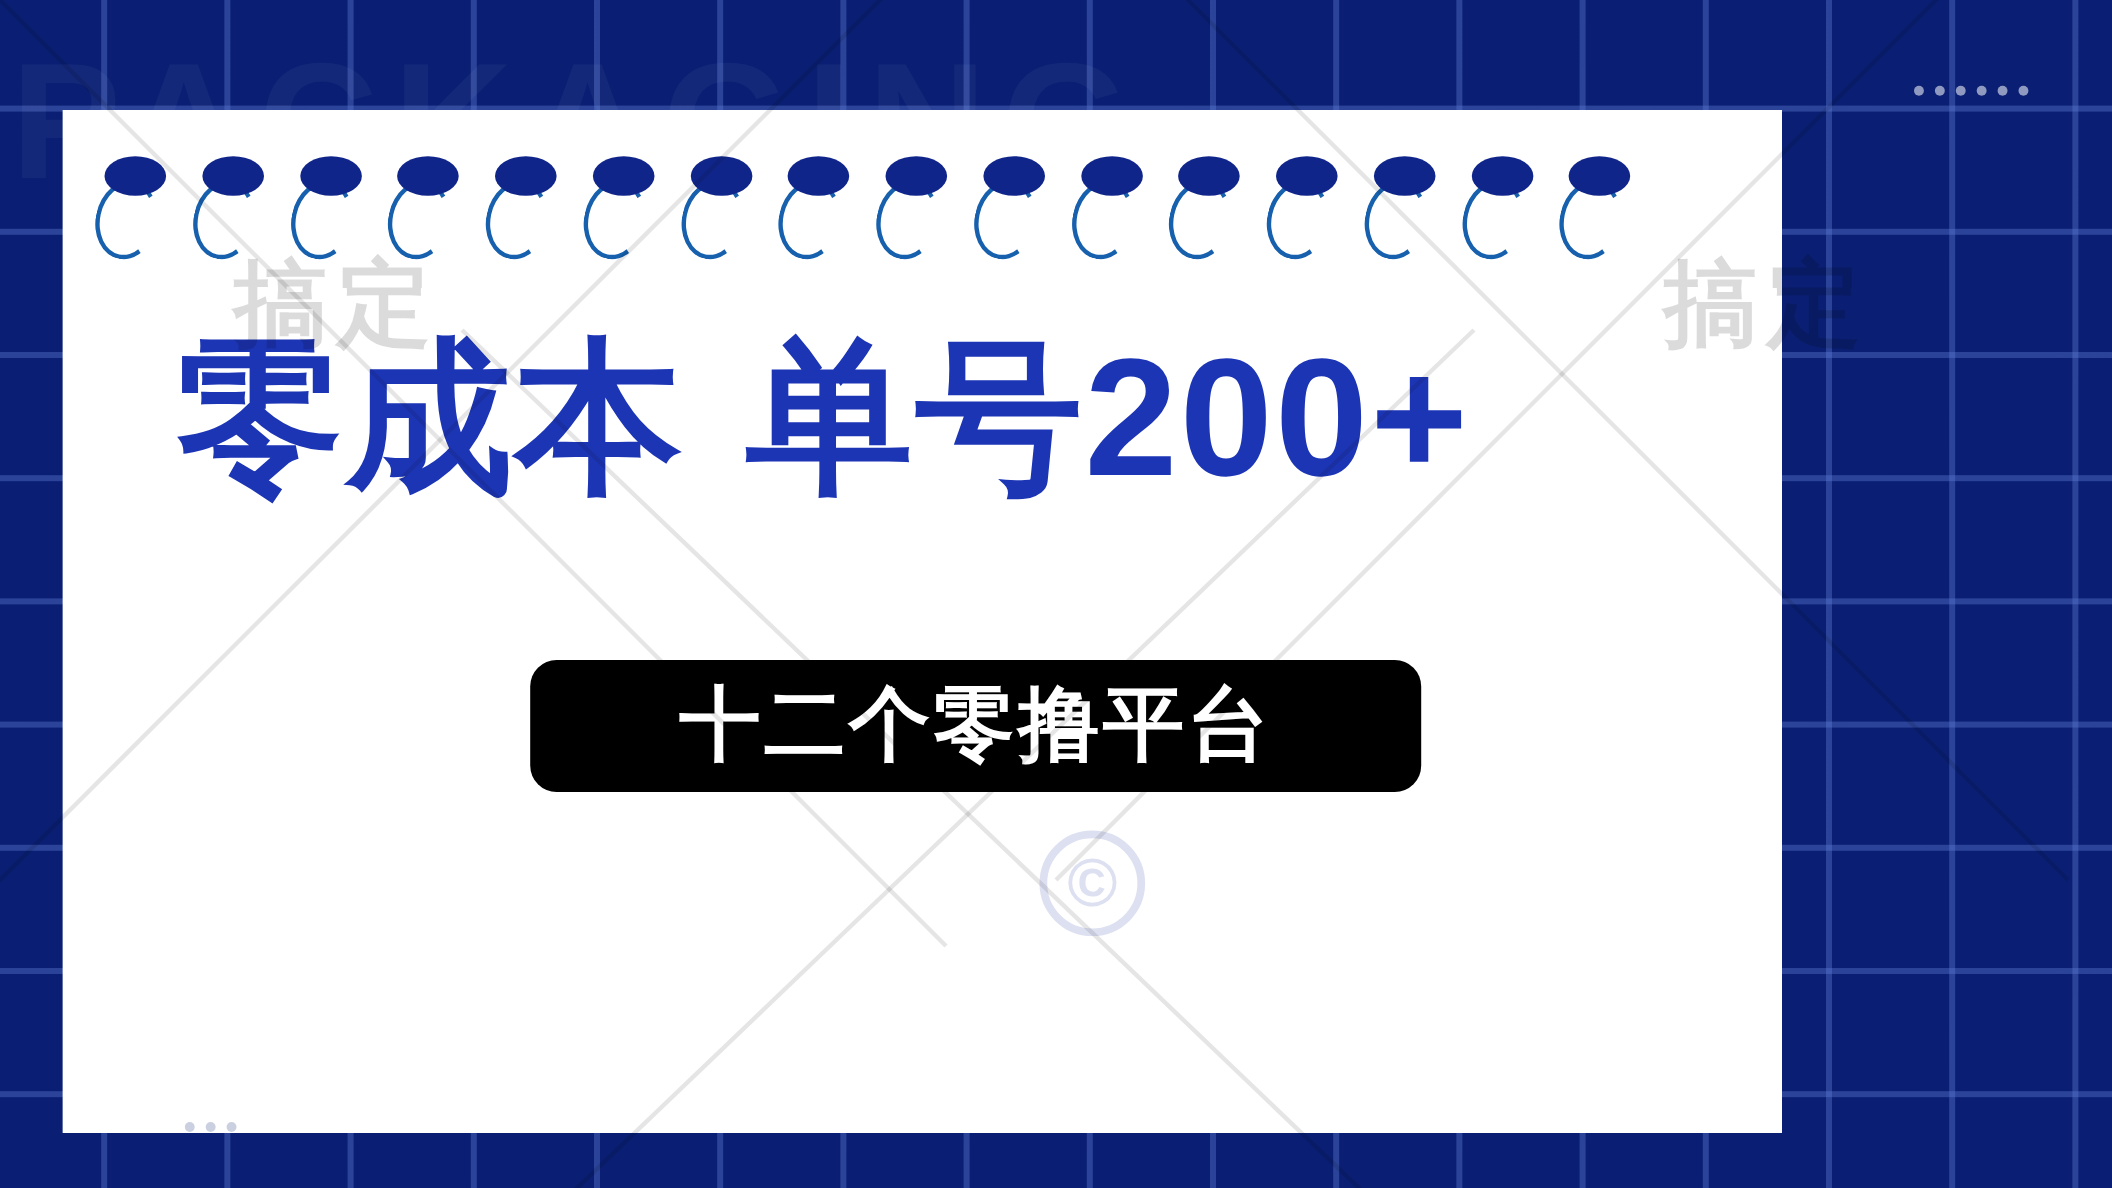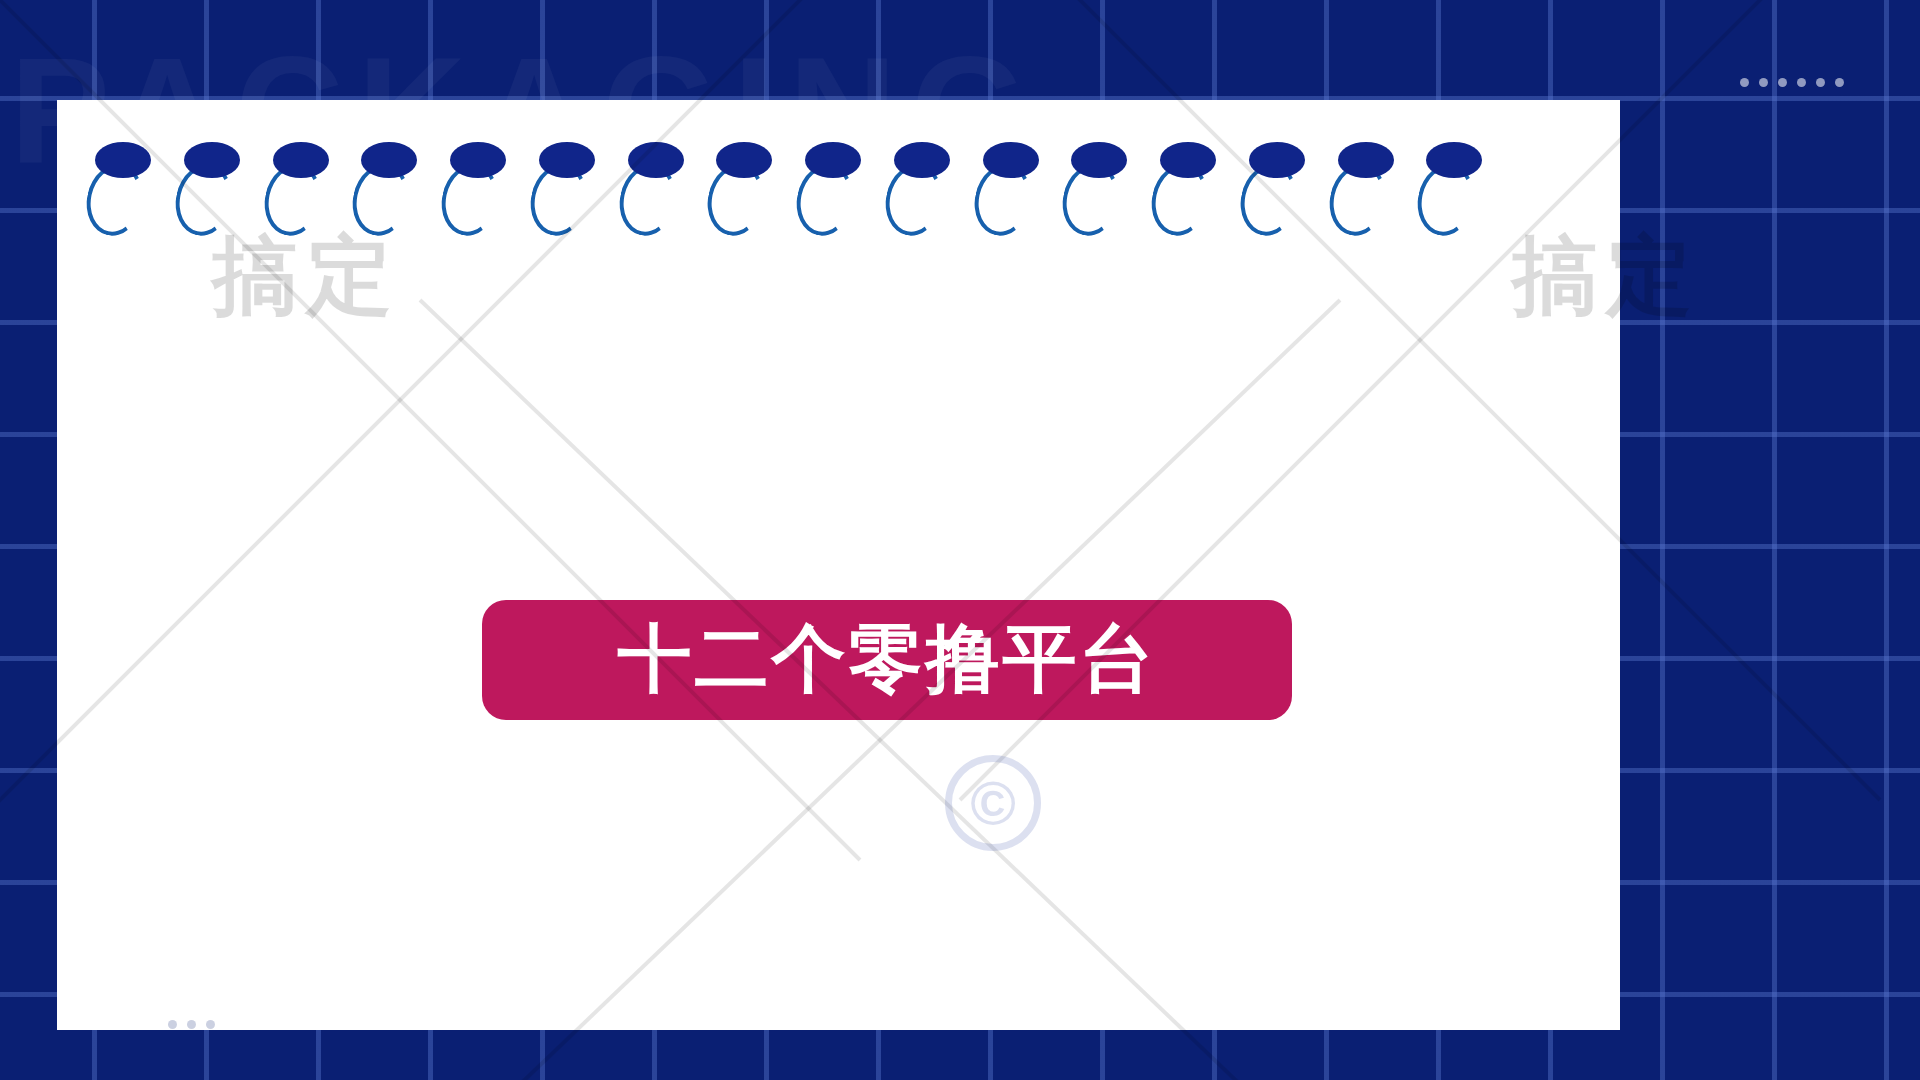--- a/index.html
+++ b/index.html
@@ -102,21 +102,21 @@
     font-weight: 700;
     line-height: 1.06;
     letter-spacing: 2px;
     white-space: nowrap;
   }
   .headline .gap { display: inline-block; width: 56px; }
 
   
   .pill {
     position: absolute;
-    background: #be185d;
+    background: #000000;
     color: #ffffff;
     display: flex;
     align-items: center;
     justify-content: center;
     font-weight: 700;
     letter-spacing: 3px;
     box-sizing: border-box;
   }
   .pill-1 {
     left: 482px;
@@ -239,20 +239,23 @@
       <div class="hole" style="left: 710px;"></div>
       <div class="hole" style="left: 798.75px;"></div>
       <div class="hole" style="left: 887.5px;"></div>
       <div class="hole" style="left: 976.25px;"></div>
       <div class="hole" style="left: 1065px;"></div>
       <div class="hole" style="left: 1153.75px;"></div>
       <div class="hole" style="left: 1242.5px;"></div>
       <div class="hole" style="left: 1331.25px;"></div>
     </div>
 
+  <div class="headline">
+    <span>零成本</span><span class="gap"></span><span>单号200+</span>
+  </div>
 
   <div class="pill pill-1">
     <span>十二个零撸平台</span>
   </div>
 
 
   <div class="wm-text wm-a">搞定</div>
   <div class="wm-text wm-b">搞定</div>
 
   <div class="wm-cross" style="left:0; top:0;">

